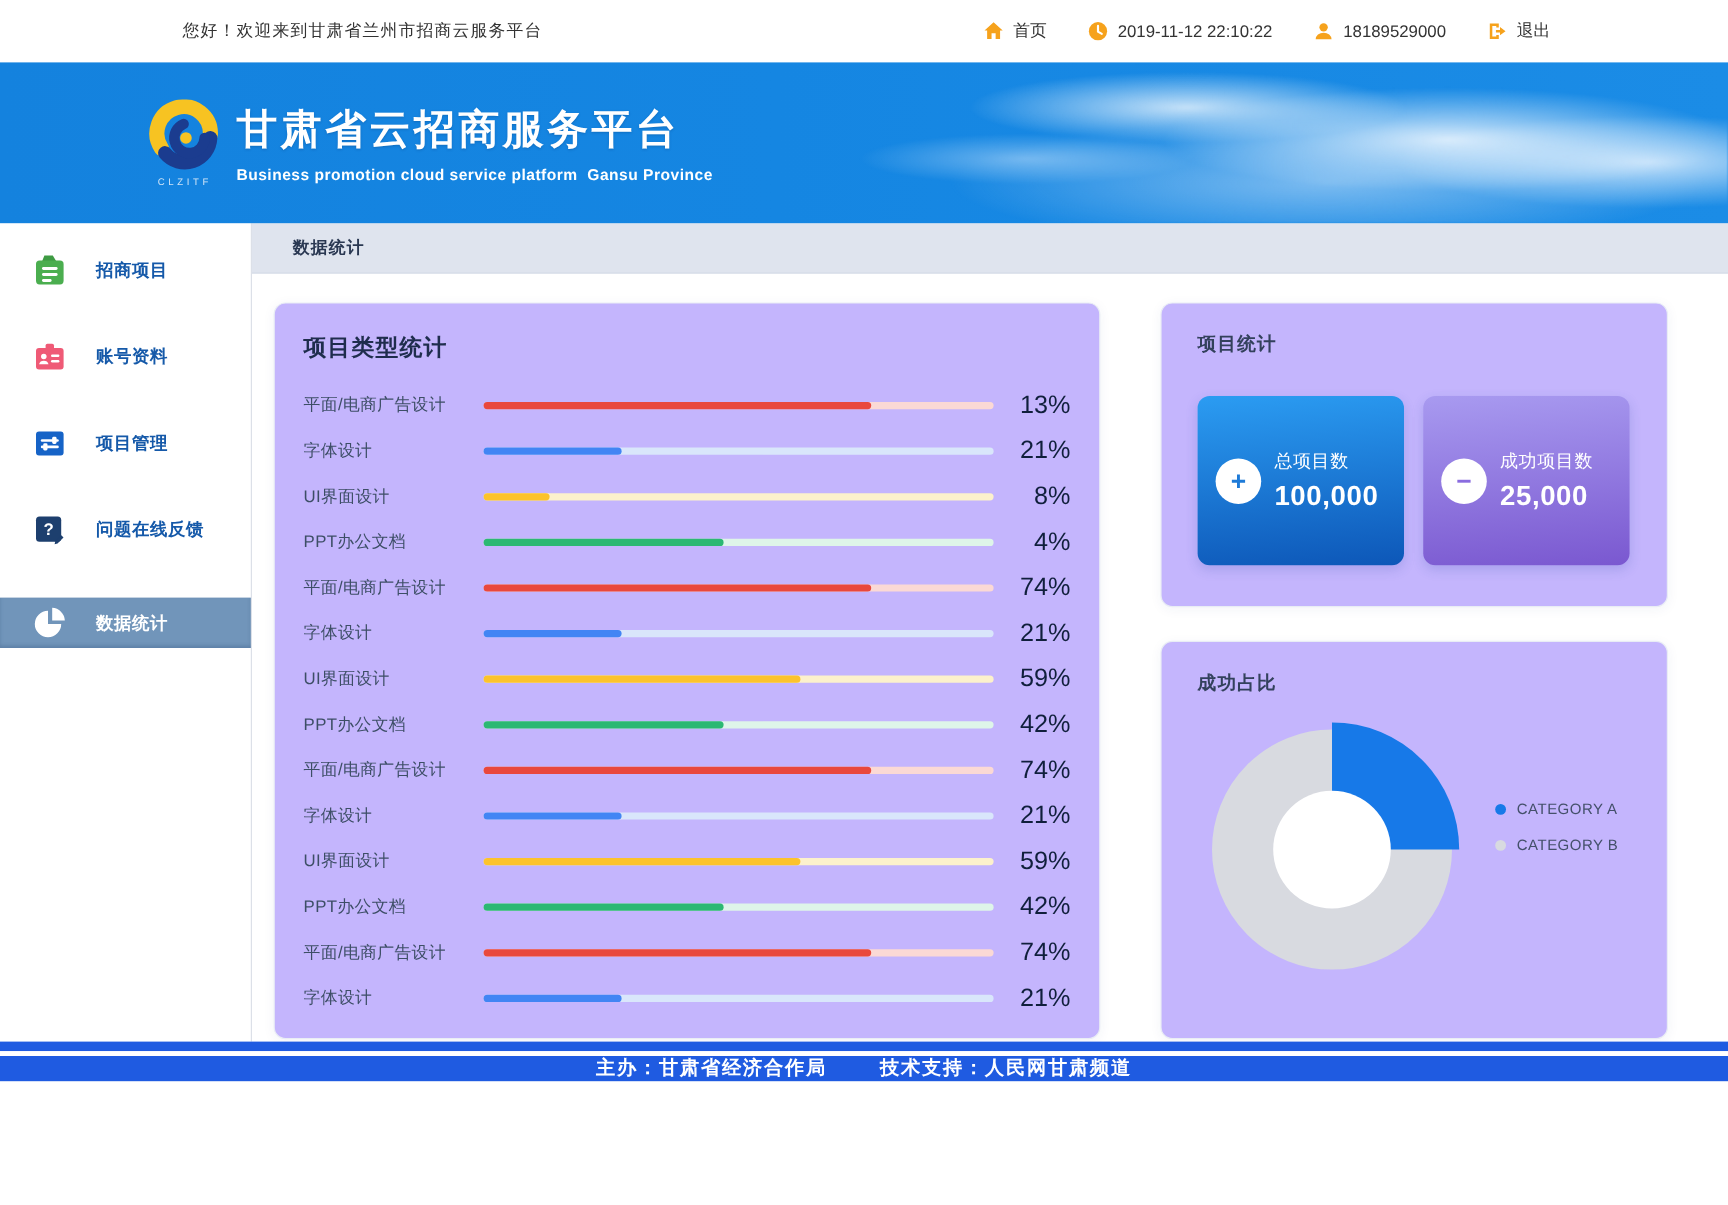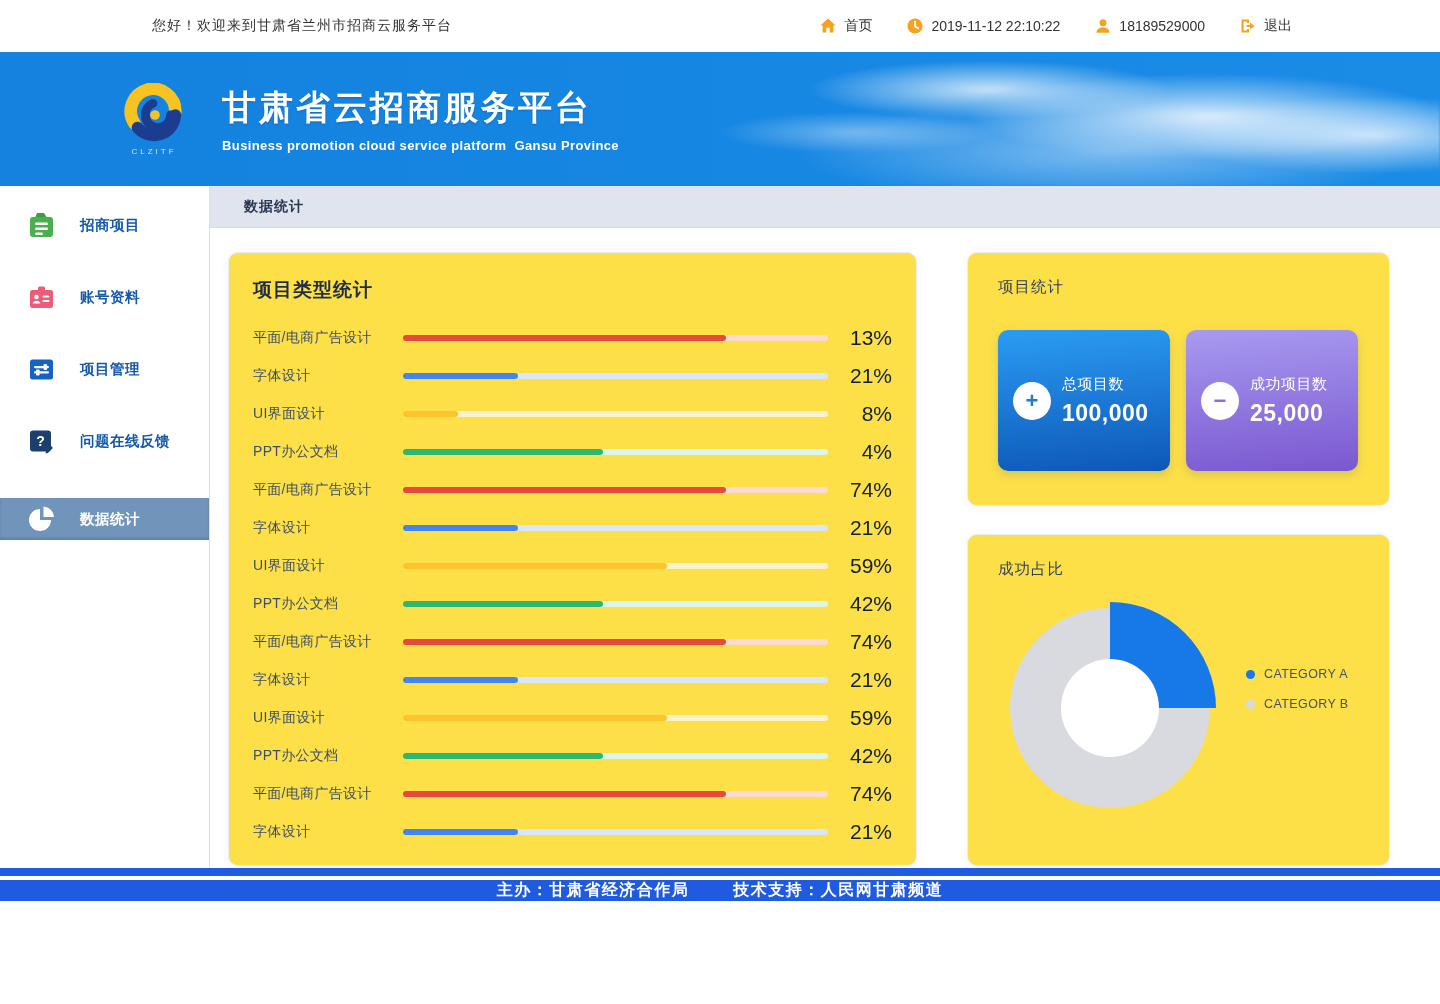--- a/index.html
+++ b/index.html
@@ -21,56 +21,56 @@
   .clouds { position:absolute; right:0; top:0; width:58%; height:100%; pointer-events:none;
     background:
       radial-gradient(ellipse 260px 42px at 46% 28%, rgba(255,255,255,.75), rgba(255,255,255,0) 70%),
       radial-gradient(ellipse 330px 60px at 72% 48%, rgba(245,250,255,.85), rgba(255,255,255,0) 72%),
       radial-gradient(ellipse 300px 55px at 92% 62%, rgba(235,245,255,.8), rgba(255,255,255,0) 70%),
       radial-gradient(ellipse 420px 70px at 60% 75%, rgba(205,228,250,.55), rgba(255,255,255,0) 75%),
       radial-gradient(ellipse 200px 30px at 30% 60%, rgba(220,238,255,.45), rgba(255,255,255,0) 70%);
     filter:blur(1px); }
   .logo-wrap { display:flex; flex-direction:column; align-items:center; z-index:2; }
   .logo-caption { font-size:8px; color:#CFE4F7; letter-spacing:3px; margin-top:2px; }
-  .brand { margin-left:36px; z-index:2; }
+  .brand { margin-left:11px; z-index:2; }
   .brand-title { font-size:34px; font-weight:bold; color:#fff; letter-spacing:3px;
     text-shadow:0 1px 2px rgba(0,40,90,.25); }
   .brand-sub { font-size:13px; font-weight:bold; color:#fff; margin-top:7px; letter-spacing:.4px; white-space:pre; }
 
   
   .main { flex:0 0 682px; height:682px; display:flex; }
   .sidebar { width:210px; flex:0 0 210px; background:#fff; border-right:1px solid #DCE0E8; padding-top:0; }
   .side-item { display:flex; align-items:center; gap:24px; height:46px; padding-left:26px;
     margin-top:26px; cursor:pointer; }
   .side-item:first-child { margin-top:16px; }
   .side-item .slabel { font-size:14.5px; font-weight:bold; color:#1559A9; letter-spacing:.5px; }
   .side-item.active { background:#7195BA; margin-top:34px; height:42px; box-shadow:inset 0 -2px 3px rgba(40,70,110,.25); }
   .side-item.active .slabel { color:#fff; }
   .sicon { width:30px; height:30px; display:flex; align-items:center; justify-content:center; }
 
   .content { flex:1; display:flex; flex-direction:column; background:#fff; min-width:0; }
   .crumb { height:42px; flex:0 0 42px; background:#DFE4EE; border-bottom:1px solid #D6DCE8;
     display:flex; align-items:center; padding-left:34px;
     font-size:14px; font-weight:bold; color:#2A3852; letter-spacing:1px; }
   .panels { flex:1; display:flex; gap:50px; padding:24px 50px 2px 18px; overflow:hidden; }
-  .card { background:#fde047; border:1px solid #E9EDF5; border-radius:10px;
+  .card { background:#c4b5fd; border:1px solid #E9EDF5; border-radius:10px;
     box-shadow:0 2px 10px rgba(30,60,120,.05); }
 
   
   .bars-card { flex:1; padding:24px 24px 10px 24px; overflow:hidden; }
   .bars-title { font-size:19px; font-weight:600; color:#1F2D4D; letter-spacing:1px; margin-bottom:22px; }
   .bar-row { display:flex; align-items:center; height:26px; margin-bottom:12px; }
   .bar-label { width:150px; flex:0 0 150px; font-size:14px; color:#3D4E66; letter-spacing:.3px; }
   .bar-track { flex:1; height:6px; border-radius:3px; position:relative; }
   .bar-fill { height:6px; border-radius:3px; }
   .bar-value { width:64px; flex:0 0 64px; text-align:right; font-size:21px; font-weight:normal; color:#101F3C; }
 
   
   .rightcol { width:423px; flex:0 0 423px; display:flex; flex-direction:column; }
-  .rtitle { font-size:15.5px; color:#33415C; letter-spacing:1px; }
+  .rtitle { font-size:15.5px; color:#33415C; letter-spacing:1px;font-weight:bold; }
   .stats-card { padding:24px 30px; height:254px; flex:0 0 254px; }
   .stat-tiles { display:flex; gap:16px; margin-top:32px; }
   .stat-tile { width:172px; height:141px; border-radius:10px; display:flex; align-items:center;
     padding-left:15px; gap:11px; color:#fff; box-shadow:0 4px 10px rgba(40,70,160,.18); }
   .stat-circle { width:38px; height:38px; flex:0 0 38px; border-radius:50%; background:#fff;
     display:flex; align-items:center; justify-content:center; font-size:22px; font-weight:bold; line-height:1; }
   .stat-text { display:flex; flex-direction:column; }
   .stat-label { font-size:15px; letter-spacing:.5px; }
   .stat-value { font-size:23px; font-weight:bold; margin-top:6px; letter-spacing:.5px; }
 

